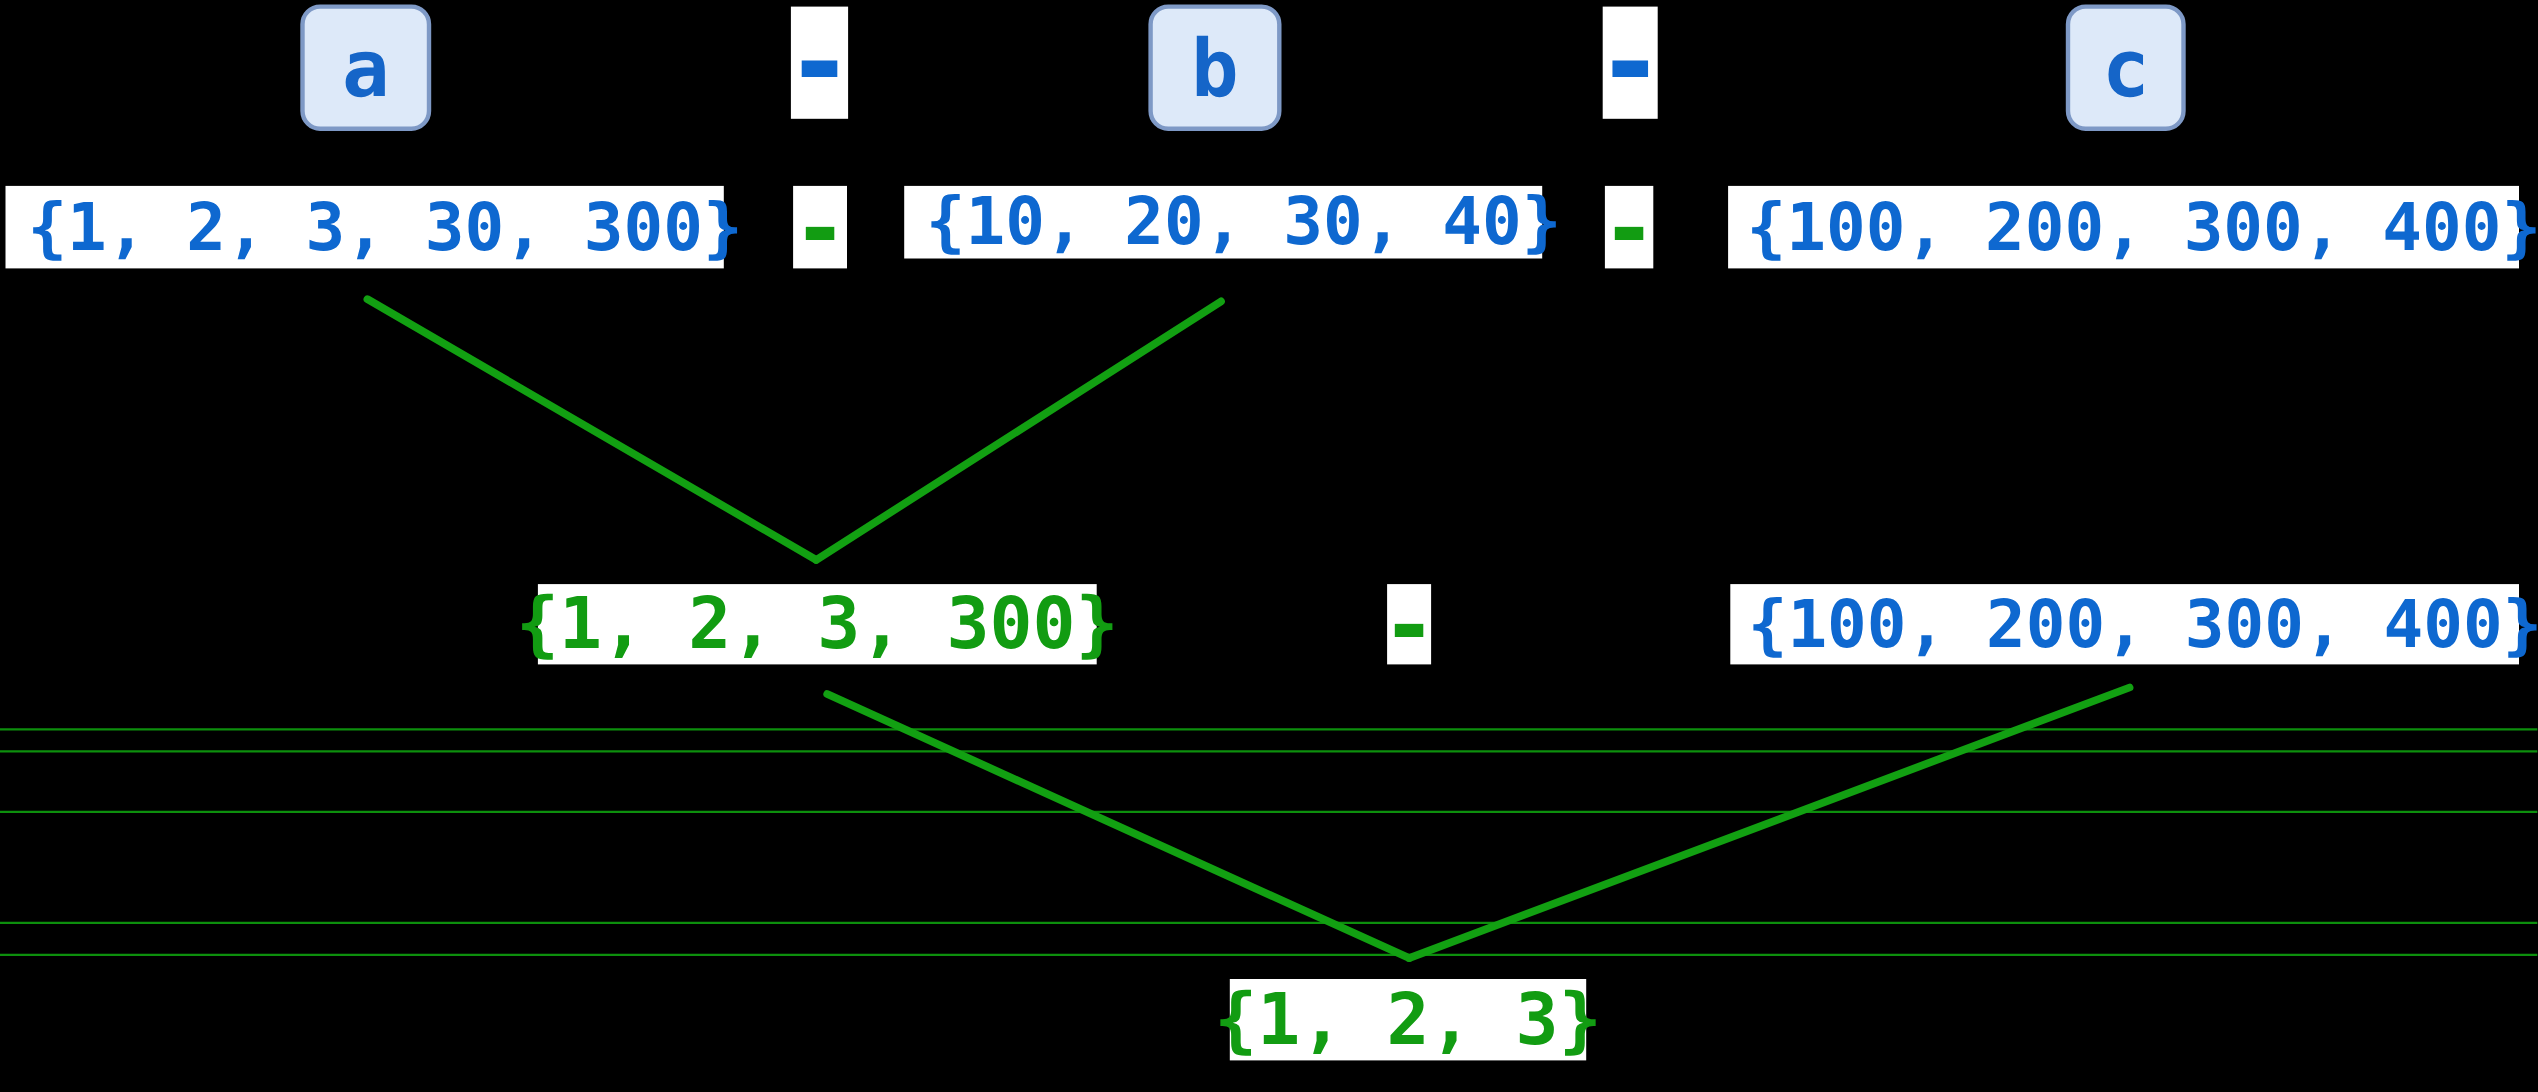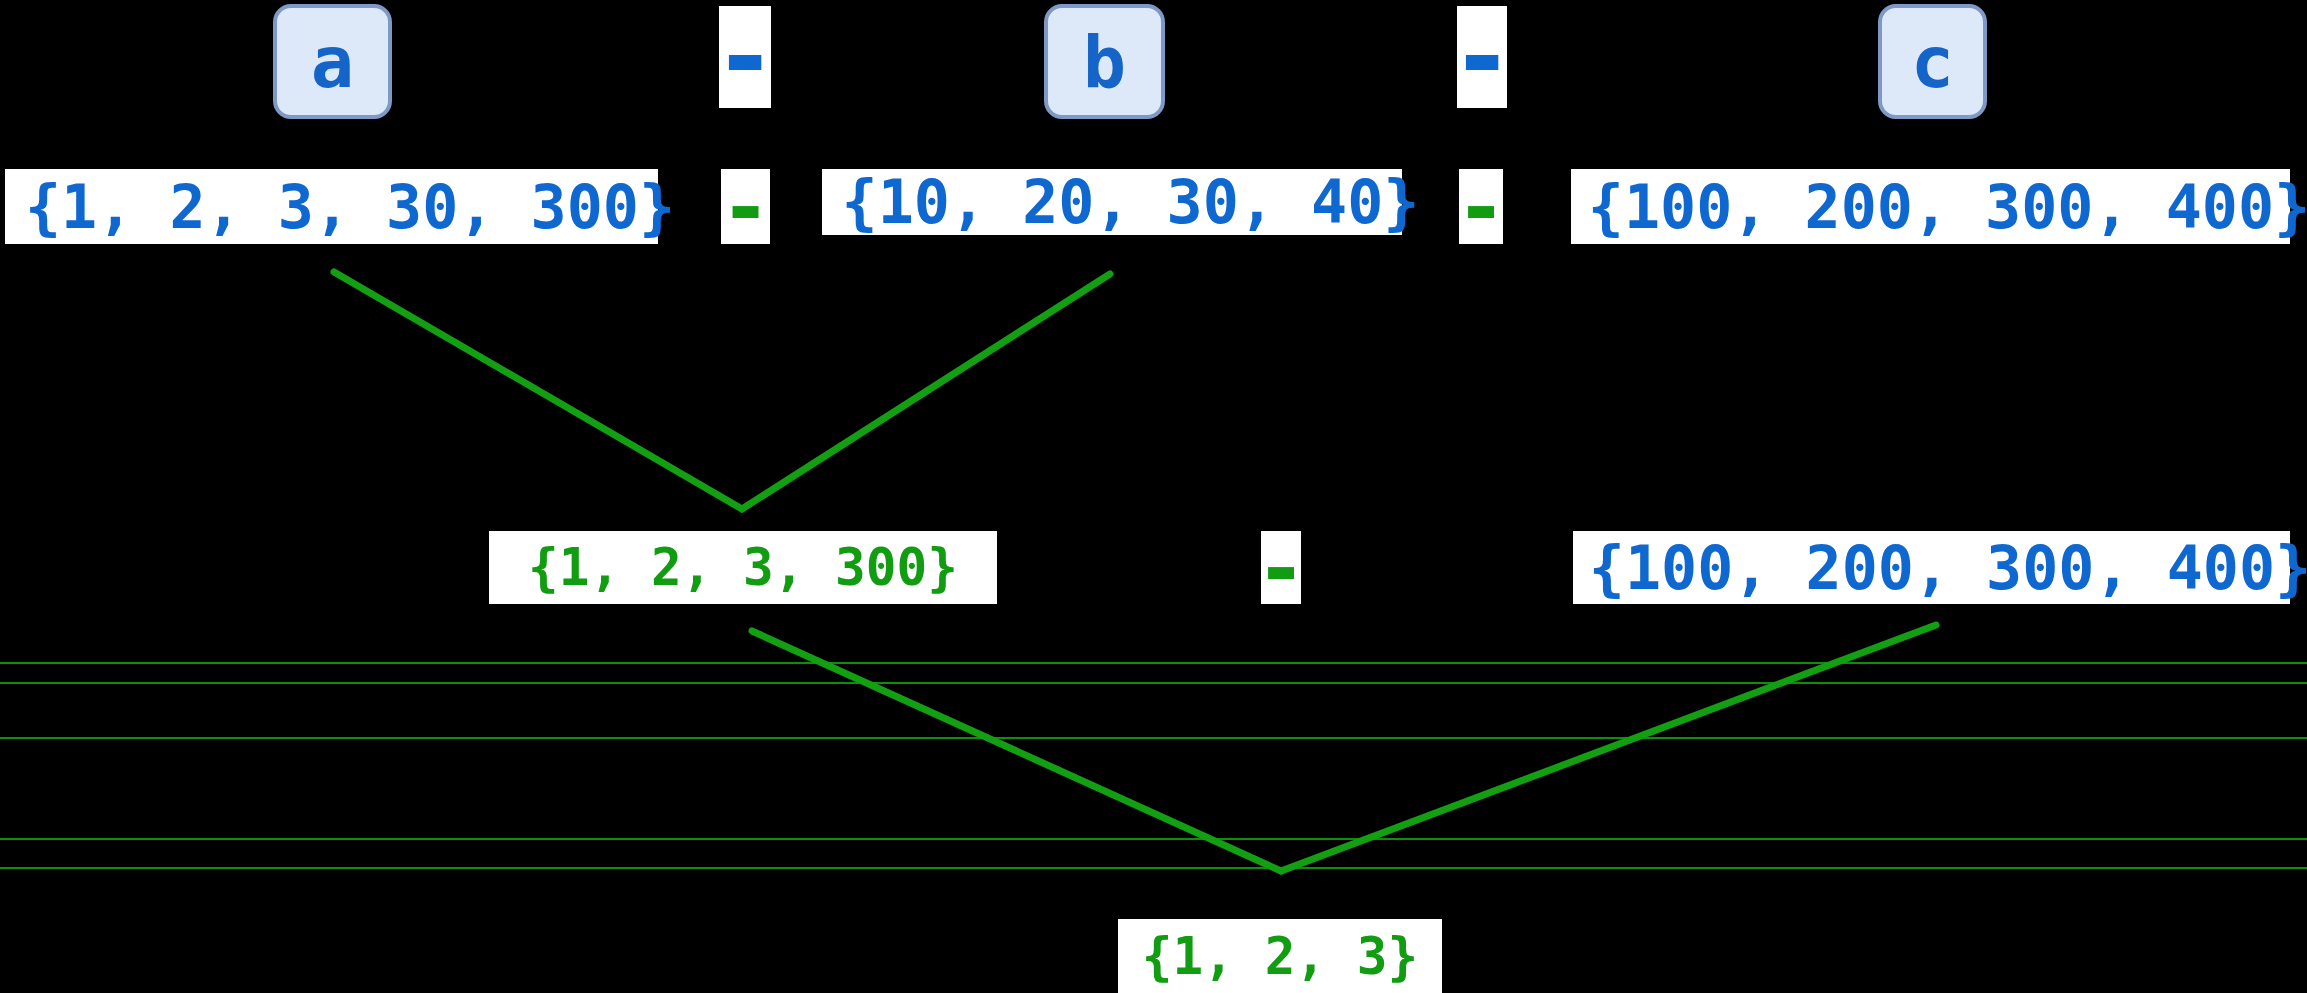--- a/index.html
+++ b/index.html
@@ -43,40 +43,40 @@
     background: #ffffff;
     box-sizing: border-box;
     display: flex;
     align-items: center;
     justify-content: center;
     white-space: pre;
   }
   .op-blue  { color: #0e68d0; font-size: 105px; }
   .op-green { color: #129c12; font-size: 84px; }
   .set-blue  { color: #0e68d0; font-size: 60px; padding-left: 37px; }
-  .set-green { color: #129c12; font-size: 51px; }
+  .set-green { color: #129c12; font-size: 65px; }
 
   
   #op-top-1 { left: 719px;  top: 6px; width: 52px; height: 102px; }
   #op-top-2 { left: 1457px; top: 6px; width: 50px; height: 102px; }
 
   
   #set-a     { left: 5px;    top: 169px; width: 653px; height: 75px; }
   #op-row2-1 { left: 721px;  top: 169px; width: 49px;  height: 75px; }
   #set-b     { left: 822px;  top: 169px; width: 580px; height: 66px; }
   #op-row2-2 { left: 1459px; top: 169px; width: 44px;  height: 75px; }
   #set-c     { left: 1571px; top: 169px; width: 719px; height: 75px; }
 
   
   #result-1  { left: 489px;  top: 531px; width: 508px; height: 73px; }
   #op-row3   { left: 1261px; top: 531px; width: 40px;  height: 73px; }
   #set-c2    { left: 1573px; top: 531px; width: 717px; height: 73px; }
 
   
-  #result-final { left: 1118px; top: 890px; width: 324px; height: 74px; margin-top: 29px; }
+  #result-final { left: 1118px; top: 890px; width: 324px; height: 74px; }
 </style>
 </head>
 <body>
 
 <div id="canvas">
 
   <svg id="connector-overlay" viewBox="0 0 2307 993" xmlns="http://www.w3.org/2000/svg">
     <line class="hrule" x1="0" y1="663" x2="2307" y2="663"></line>
     <line class="hrule" x1="0" y1="683" x2="2307" y2="683"></line>
     <line class="hrule" x1="0" y1="738" x2="2307" y2="738"></line>

